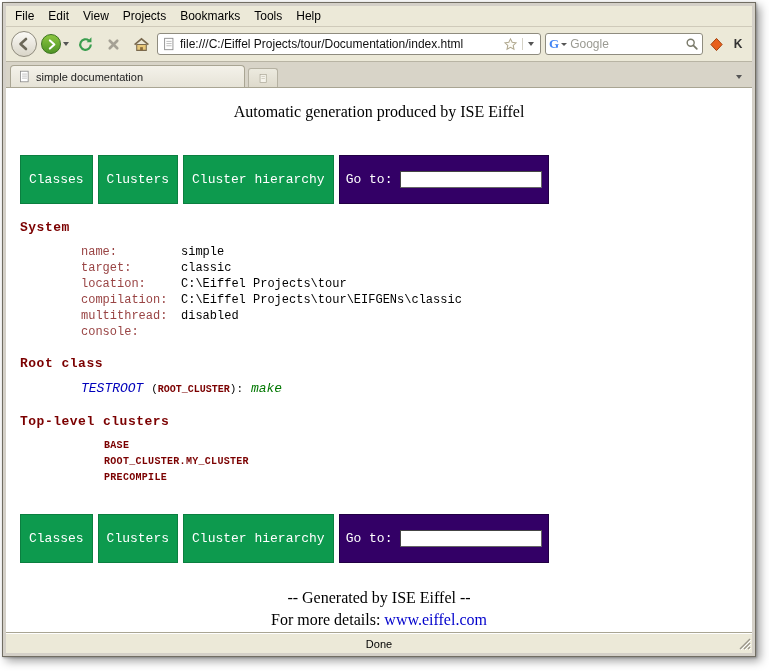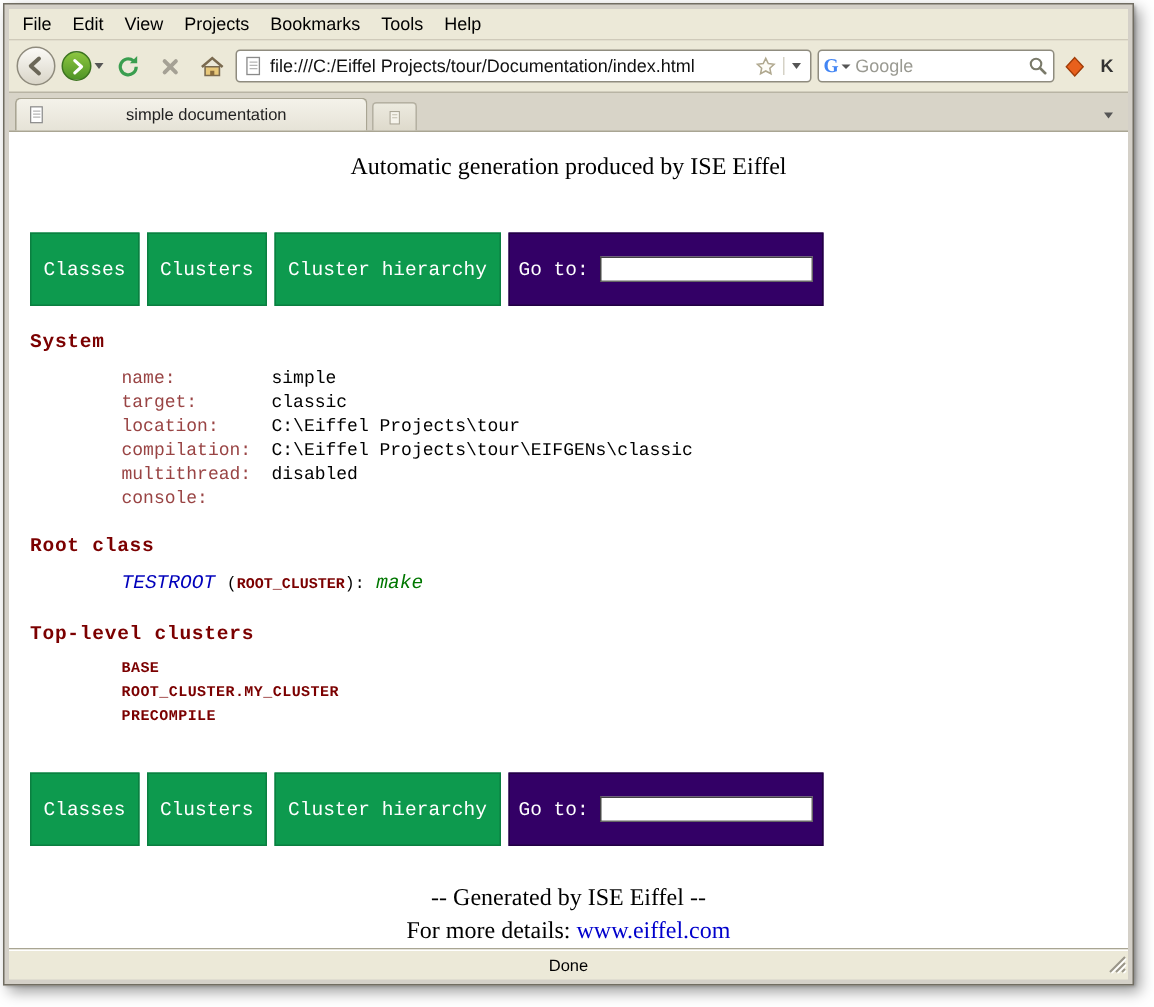--- a/index.html
+++ b/index.html
@@ -97,21 +97,21 @@
   .tabbar {
     flex:0 0 26px; background:#d8d4c8; border-bottom:1px solid #a9a593;
     display:flex; align-items:flex-end; padding:3px 4px 0;
   }
   .tab {
     width:235px; height:22px; background:linear-gradient(#f4f2ea,#e6e3d7);
     border:1px solid #a9a593; border-bottom:none; border-radius:4px 4px 0 0;
     display:flex; align-items:center; gap:5px; padding:0 7px;
     font-size:11px; color:#222;
   }
-  .tab-label { white-space:nowrap; overflow:hidden;margin-left:48px; }
+  .tab-label { white-space:nowrap; overflow:hidden; }
   .newtab {
     width:30px; height:19px; margin-left:3px;
     background:linear-gradient(#ecw,#e0ddd0); background:linear-gradient(#eceadf,#dedacc);
     border:1px solid #b5b1a2; border-bottom:none; border-radius:3px 3px 0 0;
     display:flex; align-items:center; justify-content:center;
   }
   .alltabs { margin-left:auto; width:18px; height:20px; display:flex; align-items:center; justify-content:center; }
 
   
   .content { flex:1; background:#fff; overflow:hidden; }
@@ -142,21 +142,21 @@
   .sysrow .k { display:inline-block; width:100px; color:#994444; }
   .sysrow .v { color:#000; }
 
   .rootline { margin-left:75px; font:13px "Liberation Mono", monospace; line-height:17px; }
   .classlink { color:#0000BB; font-style:italic; text-decoration:none; cursor:pointer; }
   .paren { color:#000; font-size:11px; }
   .cluster-small { color:#7B0000; font-size:10px; font-weight:bold; }
   .featurelink { color:#007700; font-style:italic; text-decoration:none; cursor:pointer; }
 
   .cluster-item {
-    margin-left:75px; font:bold 10px "Liberation Mono", monospace;
+    margin-left:98px; font:bold 10px "Liberation Mono", monospace;
     color:#7B0000; line-height:16px; letter-spacing:.3px; cursor:pointer;
   }
 
   .navrow.bottom { margin-top:28px; }
 
   .footer1 { text-align:center; font:16px "Liberation Serif", serif; margin-top:26px; }
   .footer2 { text-align:center; font:16px "Liberation Serif", serif; margin-top:4px; }
   .weblink { color:#0000CC; cursor:pointer; }
 
   

